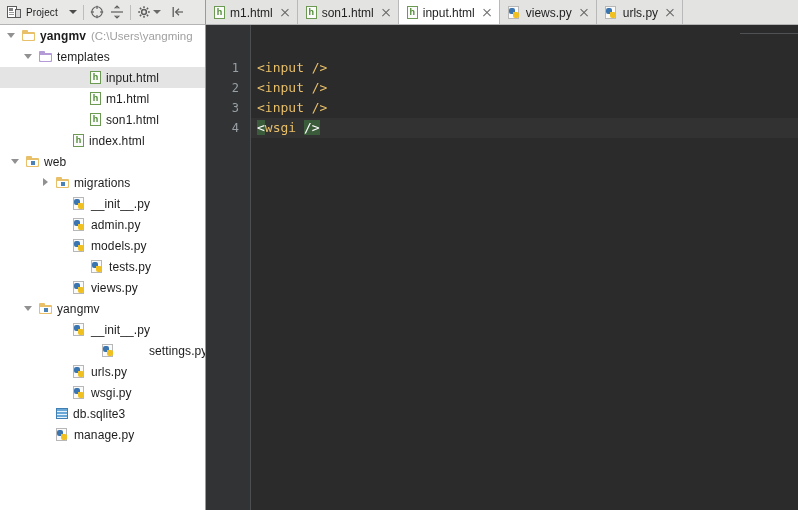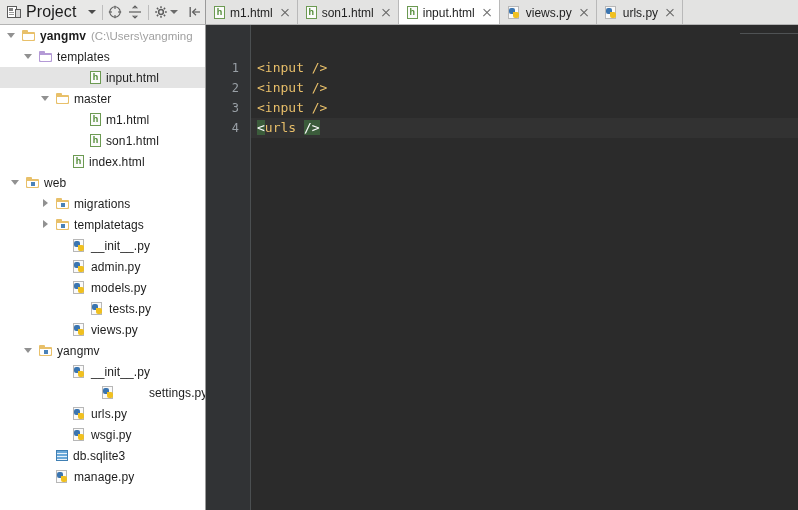--- a/index.html
+++ b/index.html
@@ -26,21 +26,21 @@
     border-bottom: 1px solid #b4b4b4;
     display: flex; align-items: center;
     padding-left: 5px;
     position: relative;
   }
   .tb-btn {
     height: 20px; display: flex; align-items: center;
     padding: 0 3px; cursor: default;
   }
   .proj-label {
-    font-size: 16px; color: #1b1b1b; margin-left: 5px; letter-spacing: .1px;
+    font-size: 10px; color: #1b1b1b; margin-left: 5px; letter-spacing: .1px;
   }
   .tri-down {
     width: 0; height: 0;
     border-left: 4px solid transparent;
     border-right: 4px solid transparent;
     border-top: 4px solid #4b4b4b;
     margin-left: 11px;
   }
   .tb-sep {
     width: 1px; height: 15px; background: #bdbdbd; margin: 0 3px;
@@ -372,29 +372,20 @@
           <span class="row-label">templates</span>
         </div>
         <div class="row selected" style="padding-left: 74px;">
           <span class="arrow" style="margin-right: 5px;"></span>
           <span class="ico ico-html">
             <span class="pg"></span>
             <span class="ch">h</span>
           </span>
           <span class="row-label">input.html</span>
         </div>
-        <div class="row" style="padding-left: 40px;">
-          <span class="arrow open" style="margin-right: 5px;"></span>
-          <span class="ico ico-folder">
-            <span class="tabp" style="background:#e8c06a"></span>
-            <span class="body" style="background:#e8c06a"></span>
-            <span class="inner"></span>
-          </span>
-          <span class="row-label">master</span>
-        </div>
         <div class="row" style="padding-left: 74px;">
           <span class="arrow" style="margin-right: 5px;"></span>
           <span class="ico ico-html">
             <span class="pg"></span>
             <span class="ch">h</span>
           </span>
           <span class="row-label">m1.html</span>
         </div>
         <div class="row" style="padding-left: 74px;">
           <span class="arrow" style="margin-right: 5px;"></span>
@@ -425,30 +416,20 @@
         <div class="row" style="padding-left: 40px;">
           <span class="arrow closed" style="margin-right: 5px;"></span>
           <span class="ico ico-folder">
             <span class="tabp" style="background:#e8c06a"></span>
             <span class="body" style="background:#e8c06a"></span>
             <span class="inner"></span>
             <span class="dot"></span>
           </span>
           <span class="row-label">migrations</span>
         </div>
-        <div class="row" style="padding-left: 40px;">
-          <span class="arrow closed" style="margin-right: 5px;"></span>
-          <span class="ico ico-folder">
-            <span class="tabp" style="background:#e8c06a"></span>
-            <span class="body" style="background:#e8c06a"></span>
-            <span class="inner"></span>
-            <span class="dot"></span>
-          </span>
-          <span class="row-label">templatetags</span>
-        </div>
         <div class="row" style="padding-left: 57px;">
           <span class="arrow" style="margin-right: 5px;"></span>
           <span class="ico ico-py">
             <span class="pg"></span>
             <span class="s1"></span>
             <span class="s2"></span>
           </span>
           <span class="row-label">__init__.py</span>
         </div>
         <div class="row" style="padding-left: 57px;">
@@ -559,18 +540,18 @@
           <div class="lnum" style="top: 33px;">1</div>
           <div class="lnum" style="top: 53px;">2</div>
           <div class="lnum" style="top: 73px;">3</div>
           <div class="lnum" style="top: 93px;">4</div>
         </div>
       <div id="gutter-line"></div>
       <div id="code">
           <div class="cline" style="top: 33px;"><span class="tk-tag">&lt;input /&gt;</span></div>
           <div class="cline" style="top: 53px;"><span class="tk-tag">&lt;input /&gt;</span></div>
           <div class="cline" style="top: 73px;"><span class="tk-tag">&lt;input /&gt;</span></div>
-          <div class="cline current" style="top: 93px;"><span class="tk-match">&lt;</span><span class="tk-tag">urls </span><span class="tk-match">/&gt;</span></div>
+          <div class="cline current" style="top: 93px;"><span class="tk-match">&lt;</span><span class="tk-tag">wsgi </span><span class="tk-match">/&gt;</span></div>
         </div>
       <div id="editor-topline"></div>
     </div>
   </div>
 </div>
 
 </body></html>

